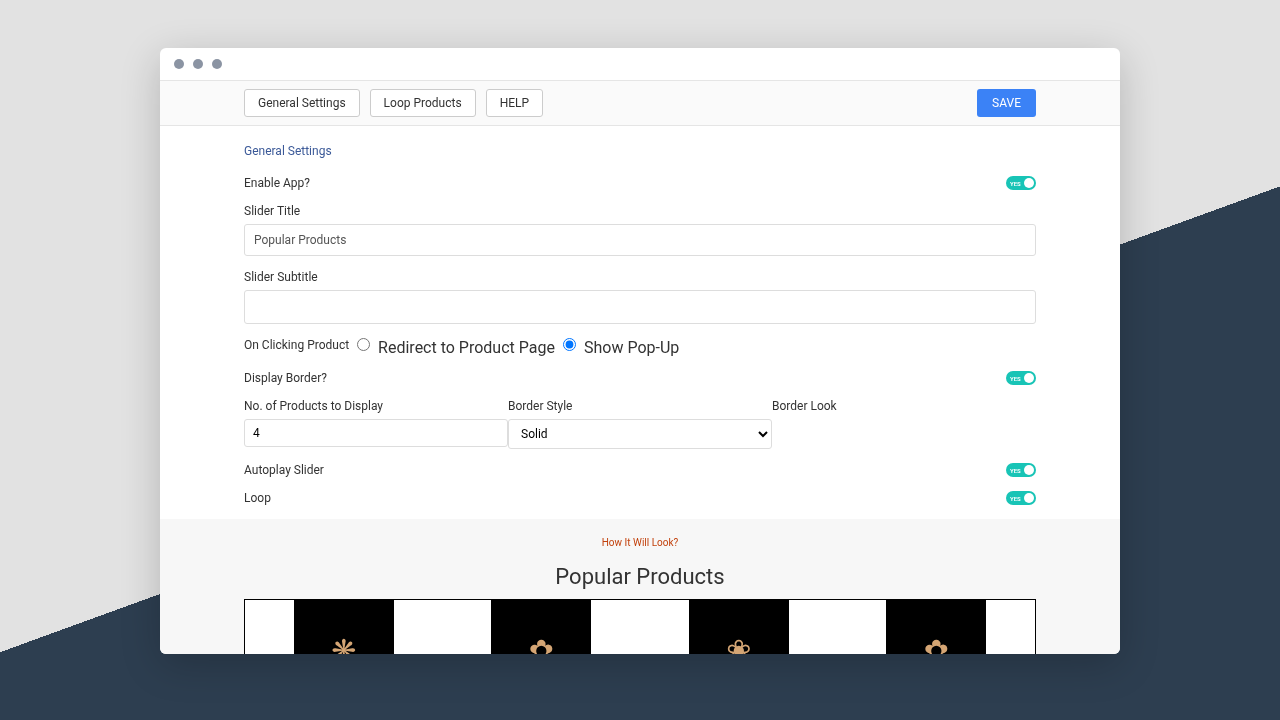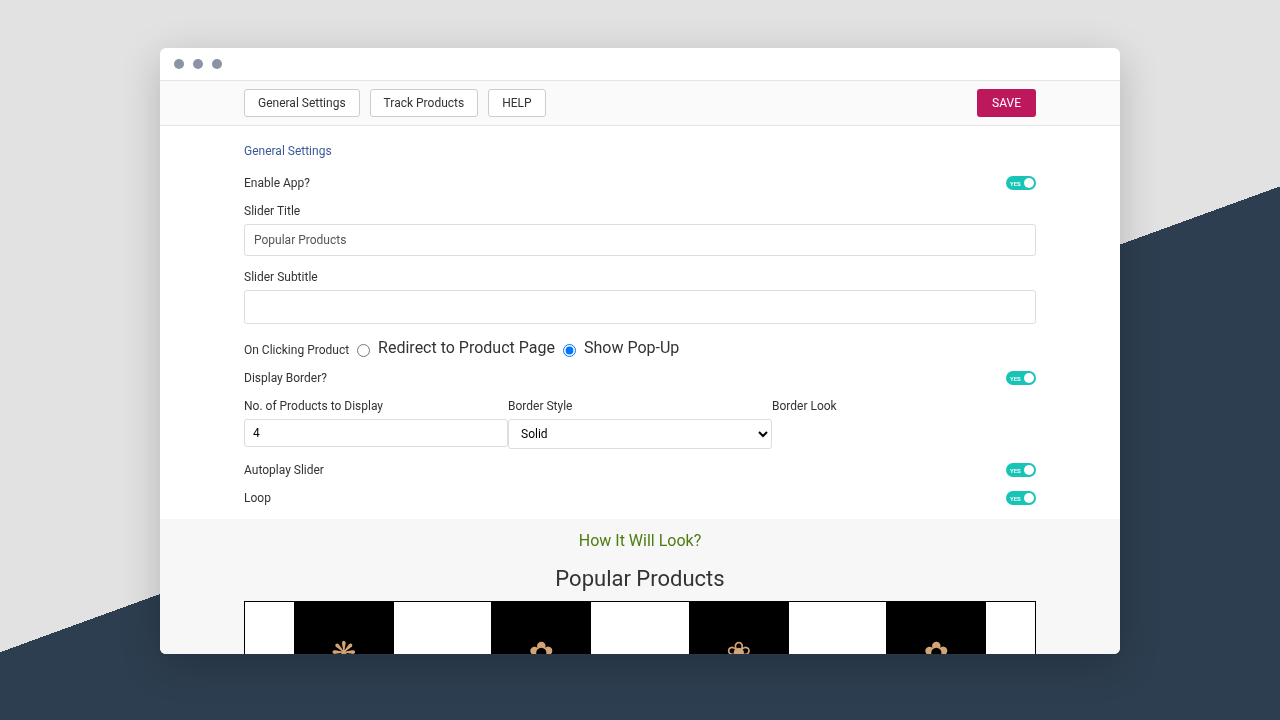--- a/index.html
+++ b/index.html
@@ -3,57 +3,57 @@
 <meta charset="utf-8">
 <style>
 *{margin:0;padding:0;box-sizing:border-box;font-family:-apple-system,BlinkMacSystemFont,"Segoe UI",Roboto,sans-serif}
 body{background:linear-gradient(160deg,#e2e2e2 0%,#e2e2e2 55%,#2d3e50 55%,#2d3e50 100%);height:720px;width:1280px;overflow:hidden;position:relative;padding:48px 160px 0}
 .window{background:#fff;border-radius:6px;box-shadow:0 10px 40px rgba(0,0,0,.2);height:606px;overflow:hidden;position:relative}
 .titlebar{height:32px;display:flex;align-items:center;padding:0 14px;gap:9px}
 .dot{width:10px;height:10px;border-radius:50%;background:#8b94a3}
 .toolbar{border-top:1px solid #e5e5e5;border-bottom:1px solid #e5e5e5;background:#fafafa;padding:8px 84px;display:flex;align-items:center}
 .nav-btn{background:#fff;border:1px solid #ccc;border-radius:3px;padding:6px 13px;font-size:12px;margin-right:10px;color:#333;cursor:pointer}
 .spacer{flex:1}
-.save{background:#be185d;border:none;color:#fff;border-radius:3px;padding:7px 15px;font-size:12px;cursor:pointer}
+.save{background:#3b82f6;border:none;color:#fff;border-radius:3px;padding:7px 15px;font-size:12px;cursor:pointer}
 .content{padding:18px 84px 0;font-size:12px;color:#333}
 .section-title{color:#3b5998;font-size:12px;margin-bottom:18px}
 .row{display:flex;align-items:center;margin-bottom:14px}
 .row-label{font-size:12px}
 .row .spacer{flex:1}
 .toggle{width:30px;height:14px;background:#18c4b6;border-radius:8px;position:relative;font-size:6px;color:#fff;display:flex;align-items:center;padding-left:4px;font-weight:600;cursor:pointer}
 .toggle::after{content:"";position:absolute;right:2px;width:10px;height:10px;background:#fff;border-radius:50%}
 .field-label{font-size:12px;margin-bottom:6px;display:block}
 .text-input{width:100%;border:1px solid #ddd;border-radius:3px;padding:8px 9px;font-size:12px;color:#555;margin-bottom:14px}
 .textarea{width:100%;border:1px solid #ddd;border-radius:3px;height:34px;margin-bottom:14px}
-.radio-row{display:flex;align-items:flex-end;gap:8px;margin-bottom:14px}
+.radio-row{display:flex;align-items:flex-start;gap:8px;margin-bottom:14px}
 .radio-row label{font-size:16px}
 .cols{display:flex;margin-bottom:14px}
 .col{flex:1}
 .sel{width:100%;border:1px solid #ddd;border-radius:3px;padding:6px 8px;font-size:12px;background:#fff}
 .color-sel{display:flex;align-items:center;border:1px solid #ddd;border-radius:3px;padding:4px 6px;gap:6px}
 .swatch{flex:1;height:14px;background:#000}
 .preview-sec{background:#f7f7f7;padding:12px 84px 20px;text-align:center}
-.preview-link{color:#4d7c0f;font-size:16px;display:inline-block;margin-bottom:16px}
+.preview-link{color:#c2410c;font-size:10px;display:inline-block;margin-bottom:16px}
 .preview-title{font-size:22px;font-weight:400;color:#333;margin-bottom:10px}
 .slider{border:1px solid #000;display:flex;padding:0;background:#fff}
 .card{flex:1;text-align:center;padding:0 10px}
 .thumb{width:100px;height:100px;background:#000;margin:0 auto;display:flex;align-items:center;justify-content:center;color:#d4a574;font-size:30px}
 </style>
 </head>
 <body>
 
 <div class="window">
   <div class="titlebar">
     <div class="dot"></div>
     <div class="dot"></div>
     <div class="dot"></div>
   </div>
   <div class="toolbar">
     <button class="nav-btn">General Settings</button>
-    <button class="nav-btn">Track Products</button>
+    <button class="nav-btn">Loop Products</button>
     <button class="nav-btn">HELP</button>
     <div class="spacer"></div>
     <button class="save">SAVE</button>
   </div>
 
   <div class="content">
     <div class="section-title">General Settings</div>
 
     <div class="row">
       <span class="row-label">Enable App?</span>

